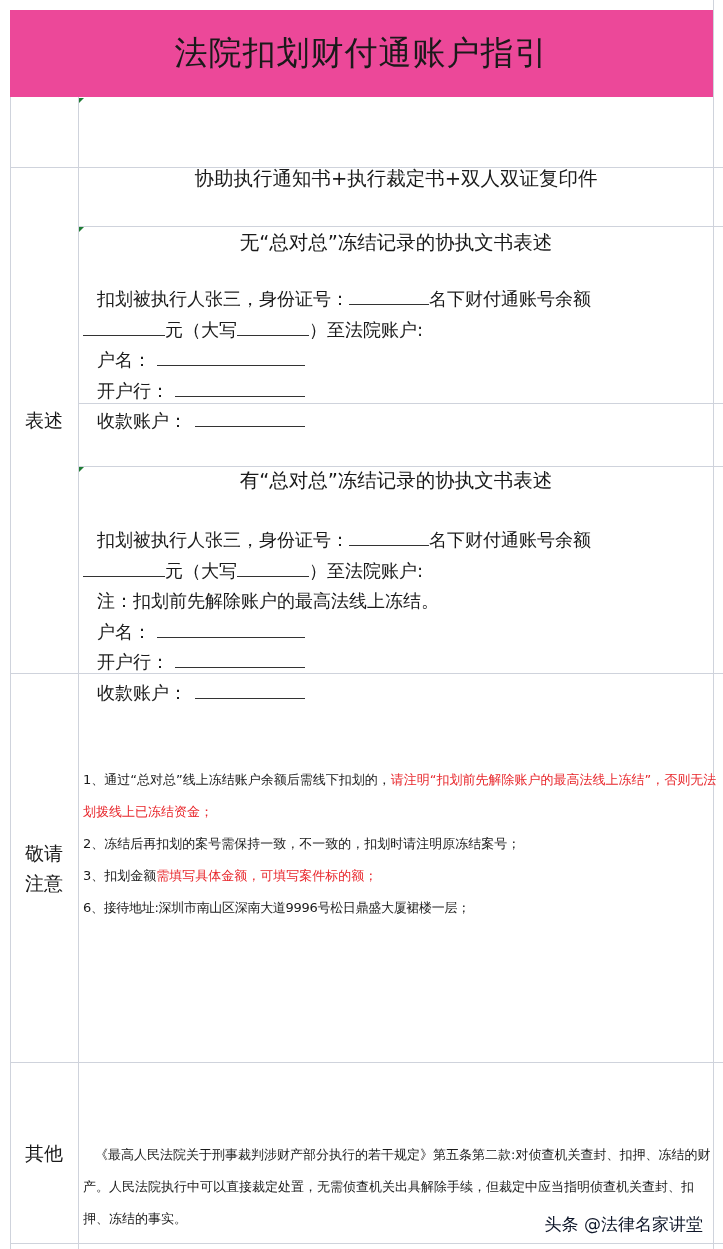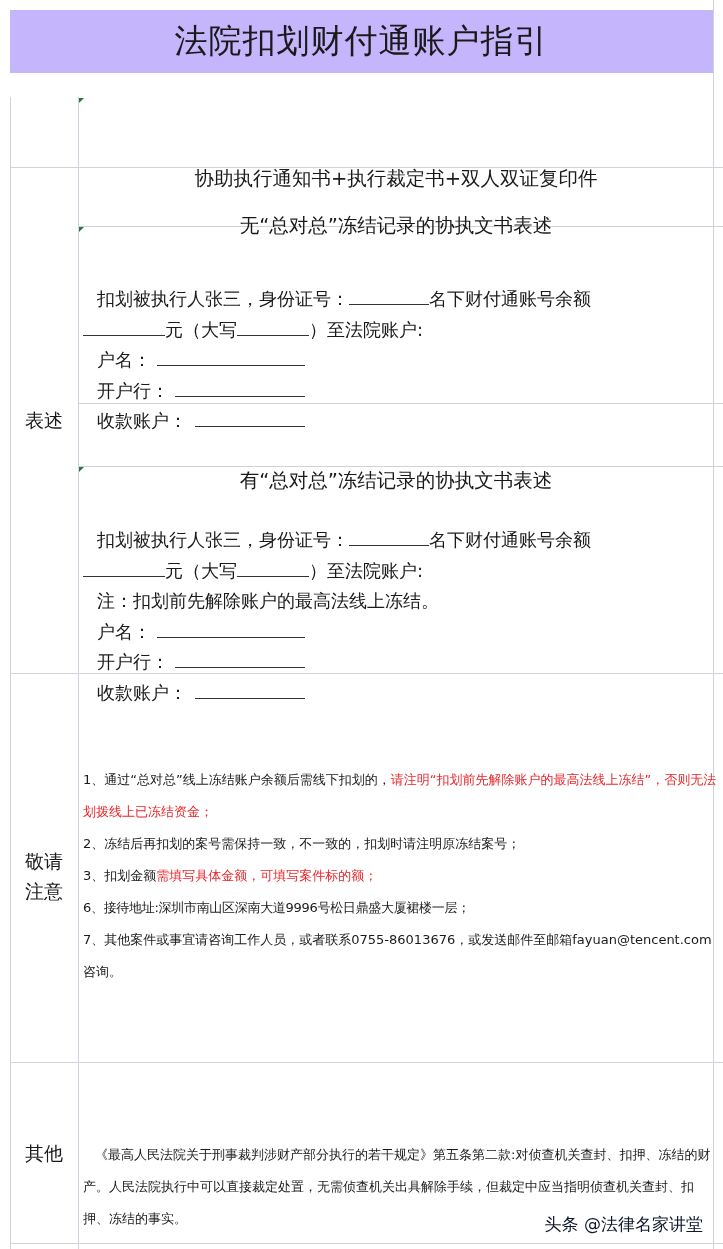--- a/index.html
+++ b/index.html
@@ -5,22 +5,22 @@
   html, body { margin: 0; padding: 0; }
   body {
     width: 723px; height: 1249px; overflow: hidden; background: #ffffff;
     font-family: "DejaVu Sans", "Liberation Sans", sans-serif; color: #1a1a1a;
     position: relative;
   }
   .sheet { position: absolute; left: 0; top: 0; width: 723px; height: 1249px; }
   .vline { position: absolute; width: 1px; background: #cfd3dc; }
   .hline { position: absolute; height: 1px; background: #cfd3dc; }
   .title-band {
-    position: absolute; left: 10px; top: 10px; width: 703px; height: 63px;
-    background: #c4b5fd; display: flex; align-items: center; justify-content: center;
+    position: absolute; left: 10px; top: 10px; width: 703px; height: 87px;
+    background: #ec4899; display: flex; align-items: center; justify-content: center;
     font-size: 33px; letter-spacing: 1px; color: #1a1a1a;
   }
   .label {
     position: absolute; left: 10px; width: 68px; display: flex; align-items: center;
     justify-content: center; text-align: center; font-size: 19px; line-height: 30px;
   }
   .cell { position: absolute; left: 79px; width: 634px; margin-top: 46px; }
   .center { display: flex; align-items: center; justify-content: center; font-size: 19.5px; }
   .form { font-size: 18px; line-height: 30.5px; padding-left: 4px; }
   .form .ind { padding-left: 14px; }
@@ -51,21 +51,21 @@
   <div class="hline" style="left:10px; top:1062px; width:713px;"></div>
   <div class="hline" style="left:10px; top:1243px; width:713px;"></div>
 
   <div class="title-band">法院扣划财付通账户指引</div>
 
   <div class="corner" style="left:79px; top:98px;"></div>
   <div class="cell center" style="top:97px; height:70px;">协助执行通知书+执行裁定书+双人双证复印件</div>
 
   <div class="label" style="top:167px; height:506px;">表述</div>
 
-  <div class="cell center" style="top:150px; height:59px;">无“总对总”冻结记录的协执文书表述</div>
+  <div class="cell center" style="top:167px; height:59px;">无“总对总”冻结记录的协执文书表述</div>
 
   <div class="corner" style="left:79px; top:227px;"></div>
   <div class="cell form" style="top:238px;">
     <div class="ind">
       <span>扣划被执行人张三，身份证号：</span><span class="blank" style="width:80px;"></span><span>名下财付通账号余额</span>
     </div>
     <div>
       <span class="blank" style="width:82px;"></span><span>元（大写</span><span class="blank" style="width:72px;"></span><span>）至法院账户:</span>
     </div>
     <div class="ind"><span>户名：</span><span class="blank" style="width:148px; margin-left:6px;"></span></div>
@@ -82,29 +82,28 @@
     </div>
     <div>
       <span class="blank" style="width:82px;"></span><span>元（大写</span><span class="blank" style="width:72px;"></span><span>）至法院账户:</span>
     </div>
     <div class="ind">注：扣划前先解除账户的最高法线上冻结。</div>
     <div class="ind"><span>户名：</span><span class="blank" style="width:148px; margin-left:6px;"></span></div>
     <div class="ind"><span>开户行：</span><span class="blank" style="width:130px; margin-left:6px;"></span></div>
     <div class="ind"><span>收款账户：</span><span class="blank" style="width:110px; margin-left:8px;"></span></div>
   </div>
 
-  <div class="label" style="top:673px; height:389px; flex-direction:column;margin-top:8px;">
+  <div class="label" style="top:673px; height:389px; flex-direction:column;">
     <span>敬请</span>
     <span>注意</span>
   </div>
   <div class="cell notes" style="top:718px;">
     <div><span>1、通过“总对总”线上冻结账户余额后需线下扣划的，</span><span class="red">请注明“扣划前先解除账户的最高法线上冻结”，否则无法划拨线上已冻结资金；</span></div>
     <div>2、冻结后再扣划的案号需保持一致，不一致的，扣划时请注明原冻结案号；</div>
     <div><span>3、扣划金额</span><span class="red">需填写具体金额，可填写案件标的额；</span></div>
     <div style="white-space:nowrap; letter-spacing:-0.3px;">6、接待地址:深圳市南山区深南大道9996号松日鼎盛大厦裙楼一层；</div>
-    <div>7、其他案件或事宜请咨询工作人员，或者联系0755-86013676，或发送邮件至邮箱fayuan@tencent.com 咨询。</div>
   </div>
 
   <div class="label" style="top:1062px; height:181px;">其他</div>
   <div class="cell notes" style="top:1093px; text-indent:12px;">《最高人民法院关于刑事裁判涉财产部分执行的若干规定》第五条第二款:对侦查机关查封、扣押、冻结的财产。人民法院执行中可以直接裁定处置，无需侦查机关出具解除手续，但裁定中应当指明侦查机关查封、扣押、冻结的事实。</div>
 
   <div class="watermark">头条 @法律名家讲堂</div>
 </div>
 
 </body></html>

